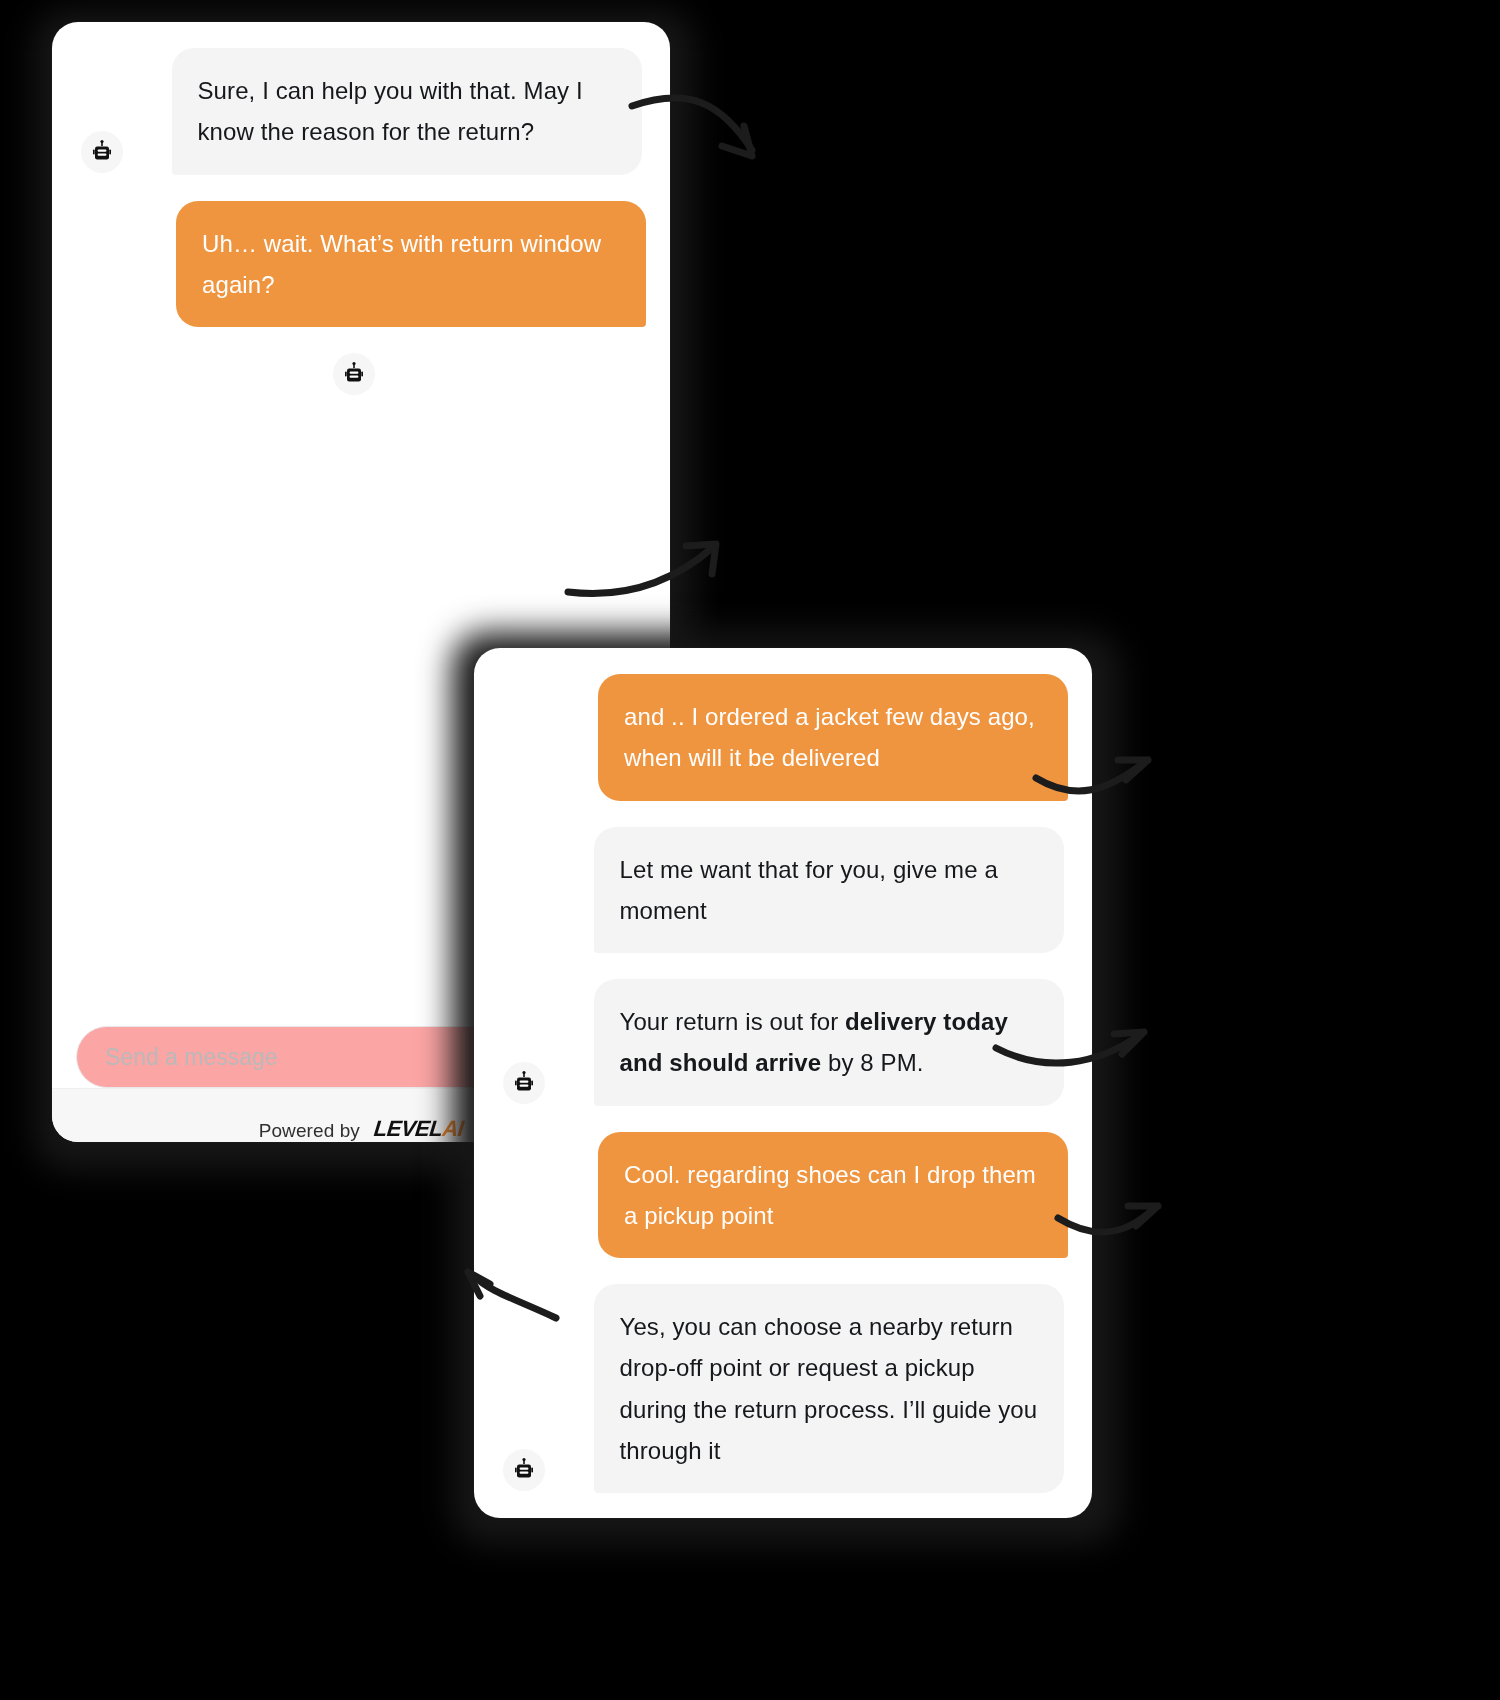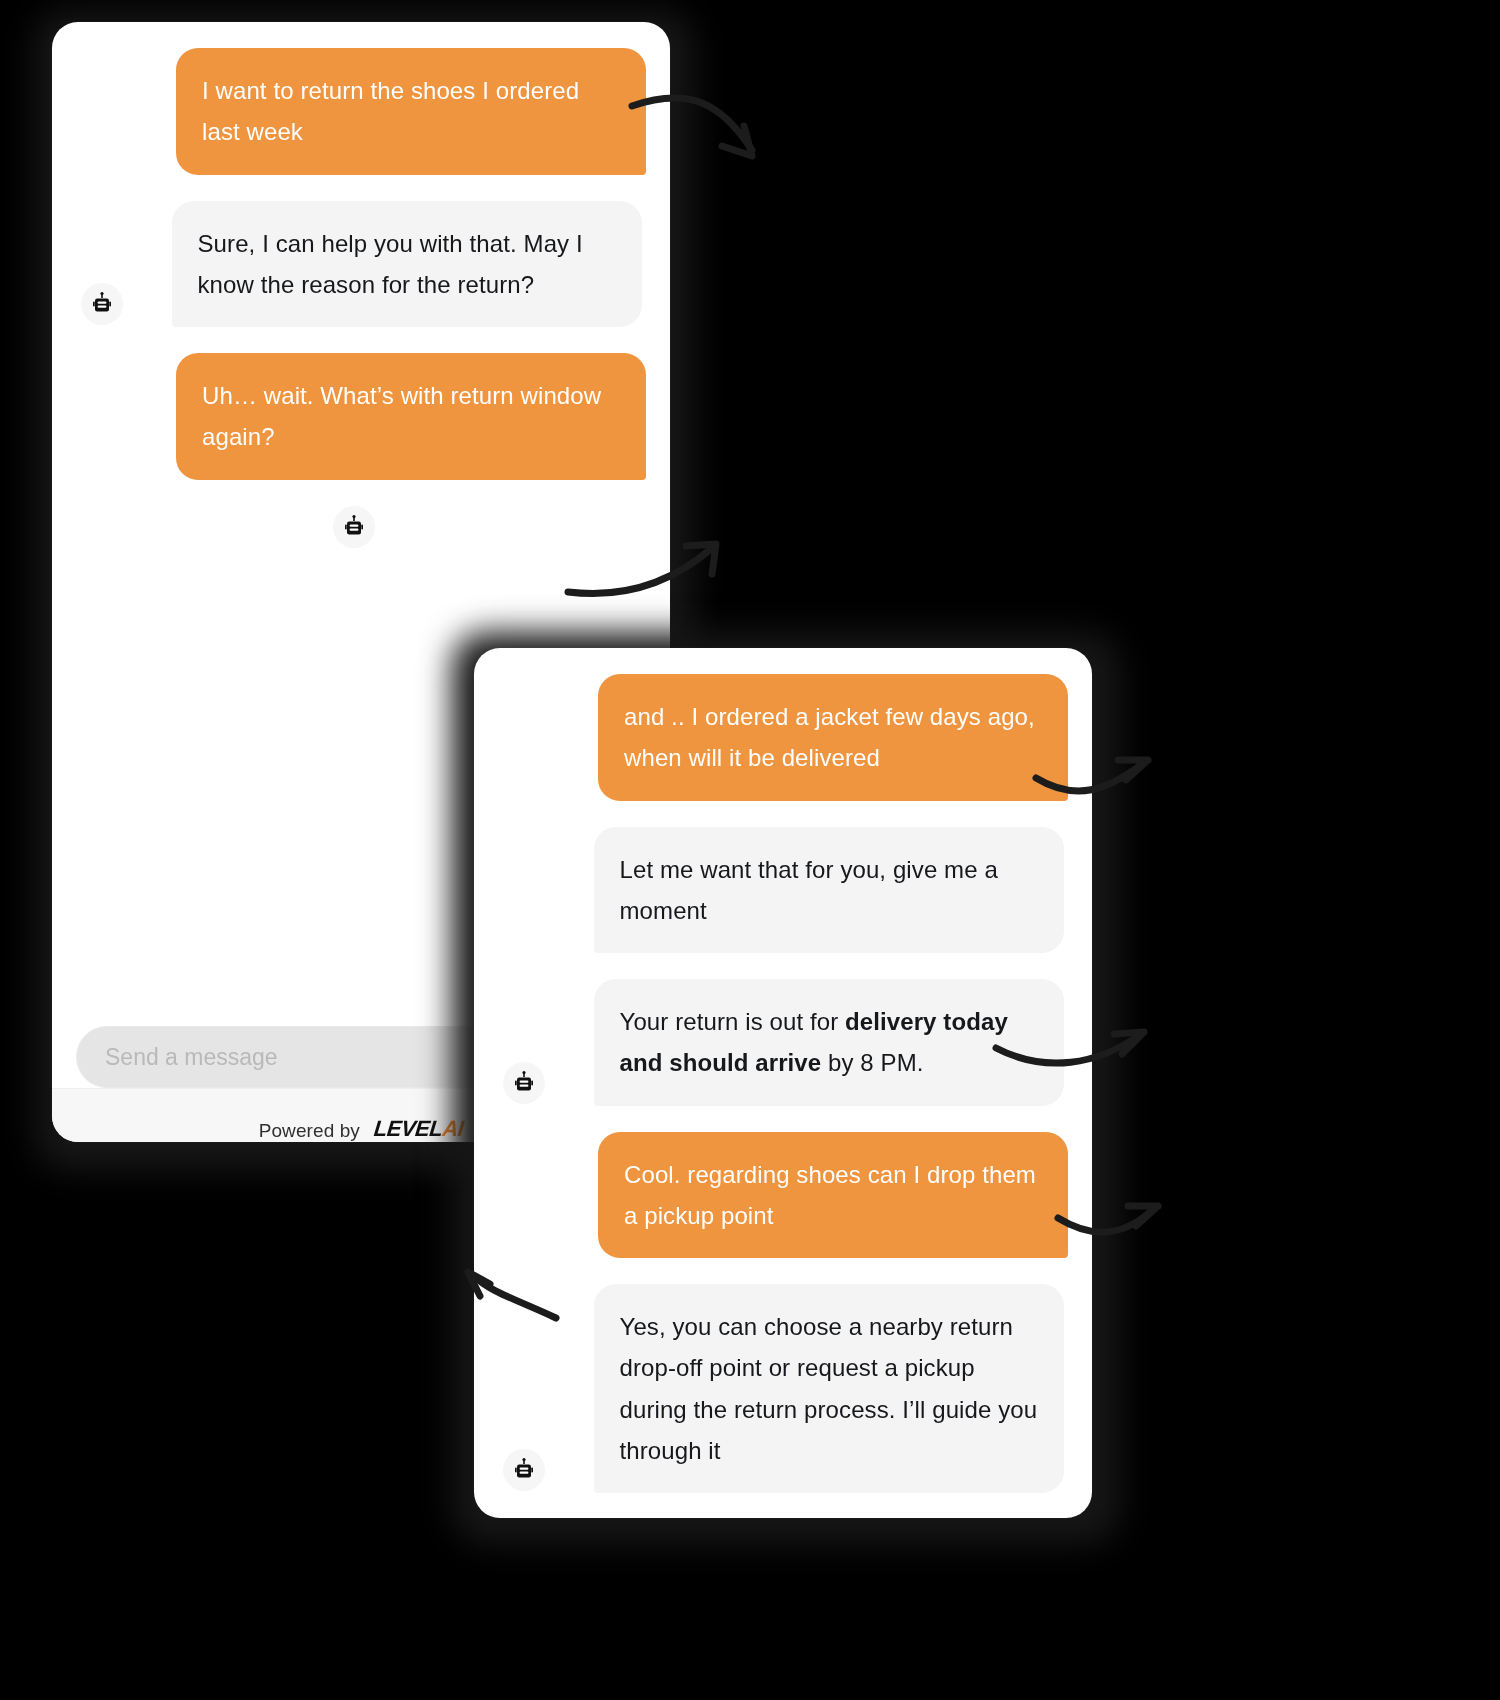--- a/index.html
+++ b/index.html
@@ -116,21 +116,21 @@
   }
   .composer-input {
     width: 100%;
     height: 62px;
     border: 1px solid #E9E9E9;
     border-radius: 32px;
     padding: 16px 28px;
     font-size: 23px;
     font-family: "Liberation Sans", sans-serif;
     color: #2A2A2A;
-    background: #e5e5e5;
+    background: #fca5a5;
     outline: none;
   }
   .composer-input::placeholder { color: #B9B9B9; }
 
   .footer {
     position: absolute;
     left: 0; right: 0; bottom: 0;
     height: 54px;
     background: #F7F7F7;
     border-top: 1px solid #EFEFEF;
@@ -170,23 +170,20 @@
 <body>
 
 <div id="stage">
 
   <div class="card-shadow" id="shadow-back"></div>
   <div class="card-shadow" id="shadow-front"></div>
 
   <div class="chat-card" id="card-back">
     <div class="msg-scroll">
 
-      <div class="msg-row user">
-        <div class="bubble user">I want to return the shoes I ordered last week</div>
-      </div>
 
       <div class="msg-row bot">
         <div class="avatar">
           <svg width="22" height="24" viewBox="0 0 22 24" aria-hidden="true">
             <line x1="11" y1="1" x2="11" y2="6" stroke="#111" stroke-width="1.6"></line>
             <circle cx="11" cy="1.6" r="1.6" fill="#111"></circle>
             <rect x="4" y="6.5" width="14" height="13" rx="2.2" fill="#111"></rect>
             <rect x="6.6" y="9.6" width="8.8" height="2.2" rx="1" fill="#FFF"></rect>
             <rect x="6.6" y="13.6" width="8.8" height="2.2" rx="1" fill="#FFF"></rect>
             <rect x="2" y="9.5" width="1.7" height="5" rx="0.8" fill="#111"></rect>

